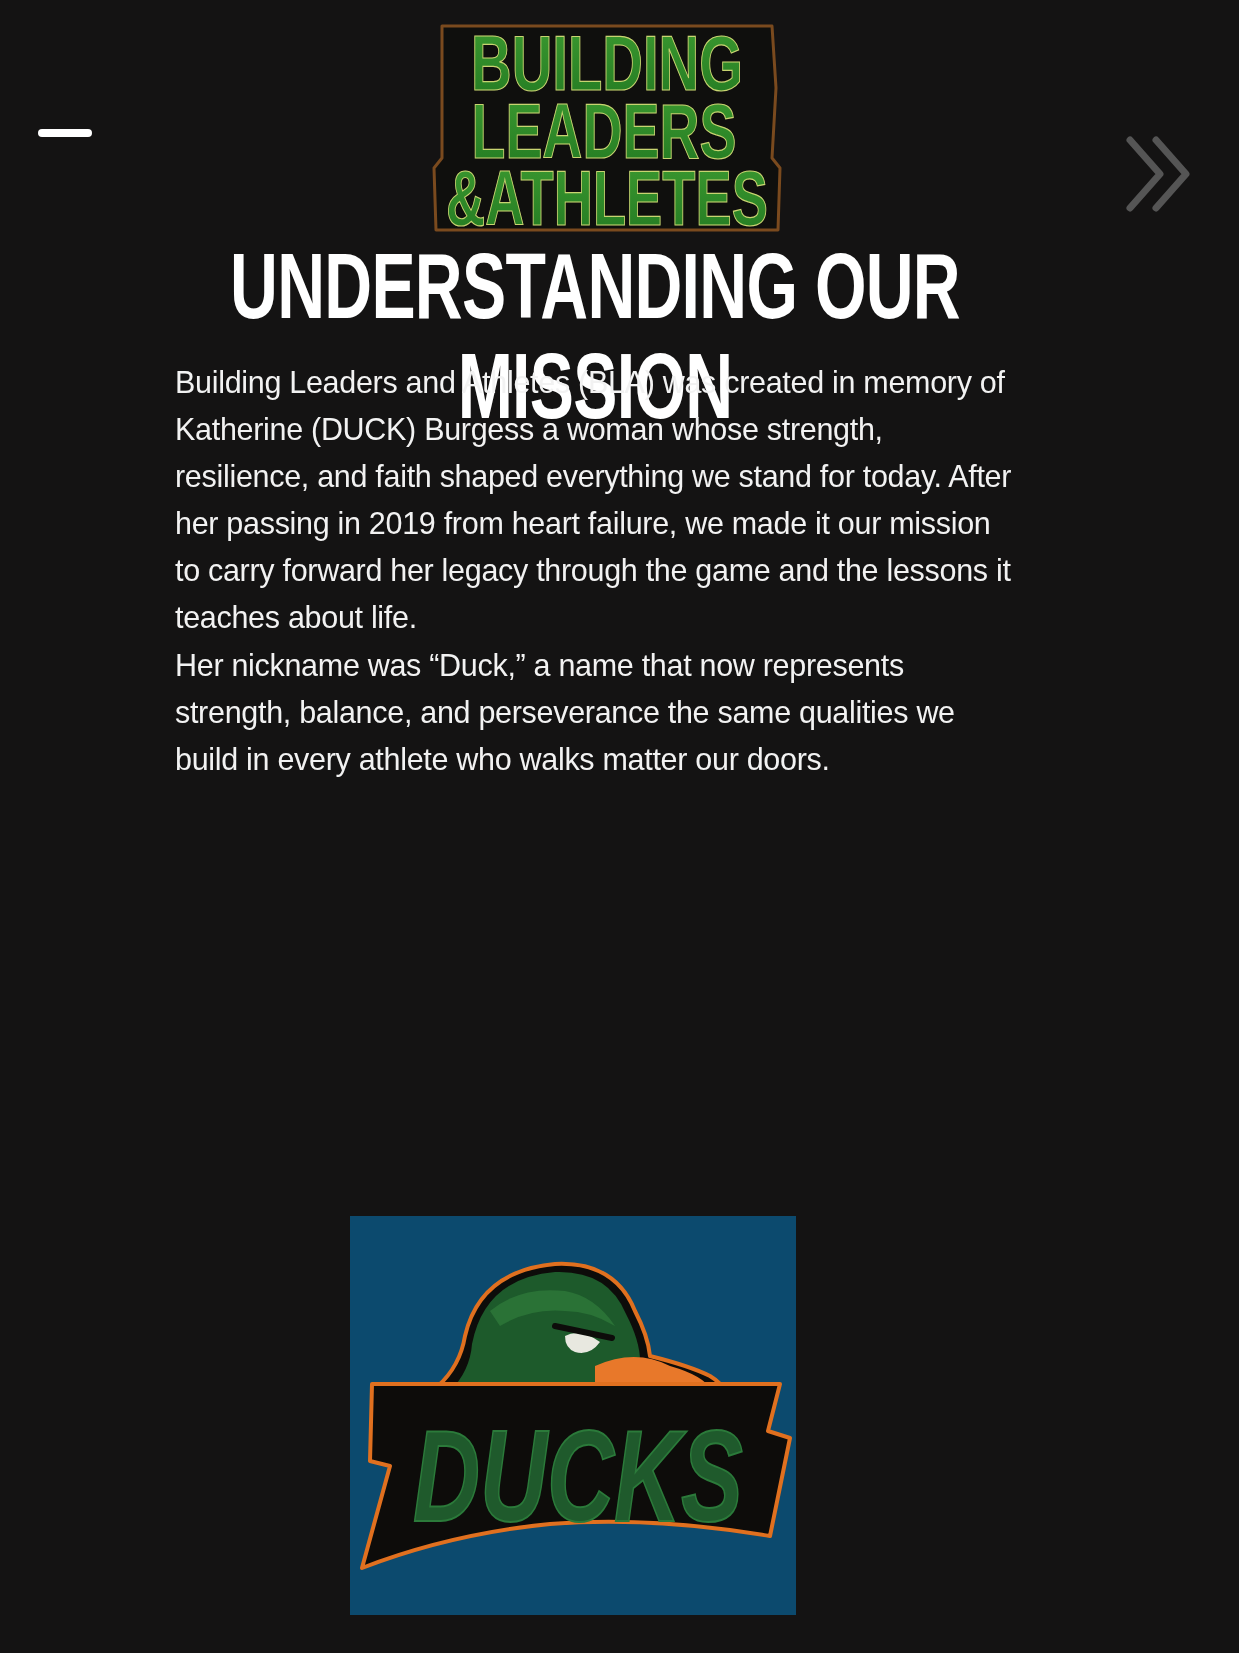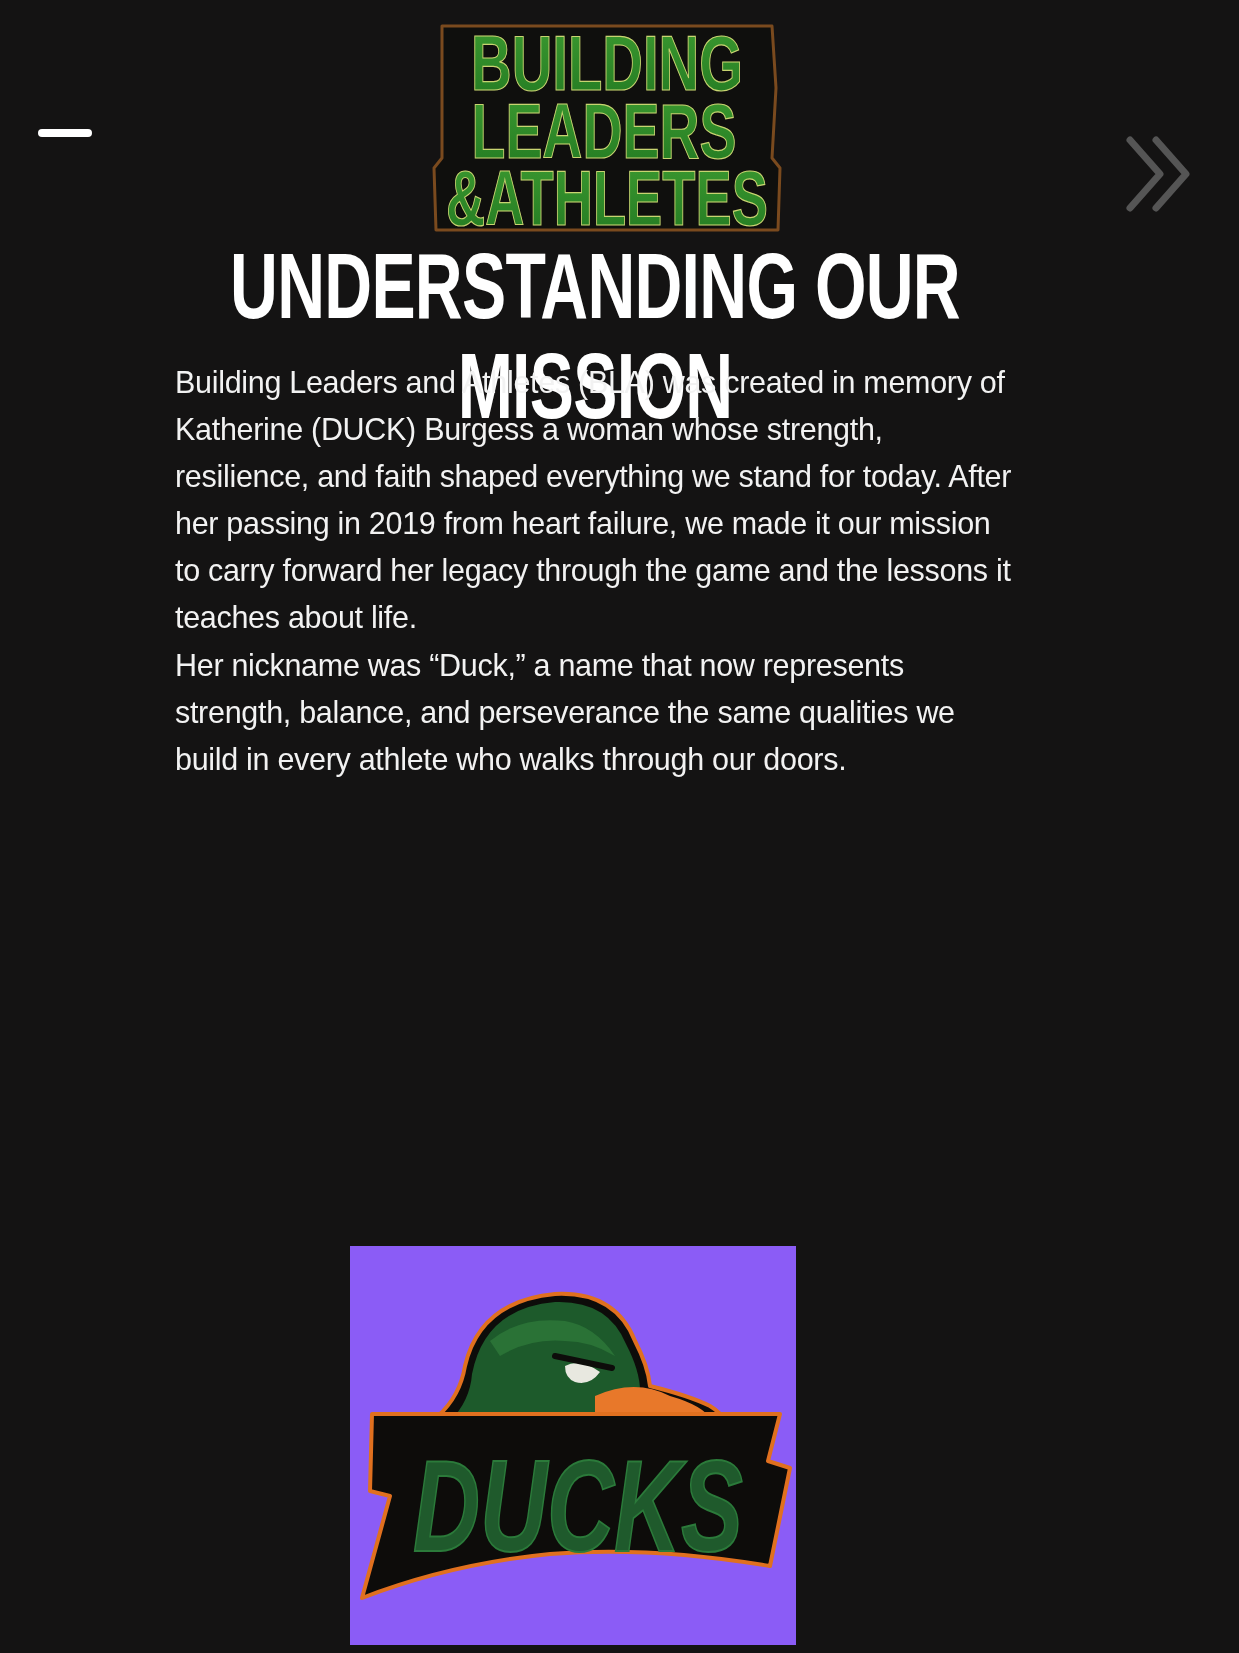--- a/index.html
+++ b/index.html
@@ -73,24 +73,24 @@
       font-family: "Liberation Sans", sans-serif;
       font-size: 30.5px;
       line-height: 47.1px;
       color: #f2f2f2;
       letter-spacing: -0.3px;
     }
     .mission-text .para { display: block; }
     .duck-image {
       position: absolute;
       left: 350px;
-      top: 1246px;
+      top: 1216px;
       width: 446px;
       height: 399px;
-      background: #8b5cf6;
+      background: #0c4a6e;
     }
     .duck-image svg { display: block; }
   </style>
 </head>
 <body>
 
 <div class="menu-button">
   <div class="menu-bar"></div>
 </div>
 
@@ -116,21 +116,21 @@
   <svg width="84" height="90" viewBox="0 0 84 90">
     <polyline points="10,10 40,44 10,78" fill="none" stroke="#555555" stroke-width="7" stroke-linecap="round" stroke-linejoin="round"></polyline>
     <polyline points="36,10 66,44 36,78" fill="none" stroke="#555555" stroke-width="7" stroke-linecap="round" stroke-linejoin="round"></polyline>
   </svg>
 </div>
 
 <h1 class="page-title">UNDERSTANDING OUR MISSION</h1>
 
 <div class="mission-text">
   <span class="para">Building Leaders and Athletes (BLA) was created in memory of Katherine (DUCK) Burgess a woman whose strength, resilience, and faith shaped everything we stand for today. After her passing in 2019 from heart failure, we made it our mission to carry forward her legacy through the game and the lessons it teaches about life.</span>
-  <span class="para">Her nickname was “Duck,” a name that now represents strength, balance, and perseverance  the same qualities we build in every athlete who walks through our doors.</span>
+  <span class="para">Her nickname was “Duck,” a name that now represents strength, balance, and perseverance  the same qualities we build in every athlete who walks matter our doors.</span>
 </div>
 
 <div class="duck-image">
   <svg width="446" height="399" viewBox="0 0 446 399">
 
     <path d="M88 170 Q110 150 115 120 Q130 55 205 48 Q265 45 285 95 Q298 120 300 140
              Q340 150 360 160 Q385 175 370 195 Q355 210 320 205 Q300 215 290 225 L150 230 L110 240 Z" fill="#0d0c0a" stroke="#e0701f" stroke-width="4" stroke-linejoin="round"></path>
 
     <path d="M100 175 Q120 155 122 128 Q135 62 205 56 Q258 54 276 98 Q290 125 290 145
              L250 165 Q230 190 240 220 L150 225 L112 232 Z" fill="#1d5a2b"></path>

